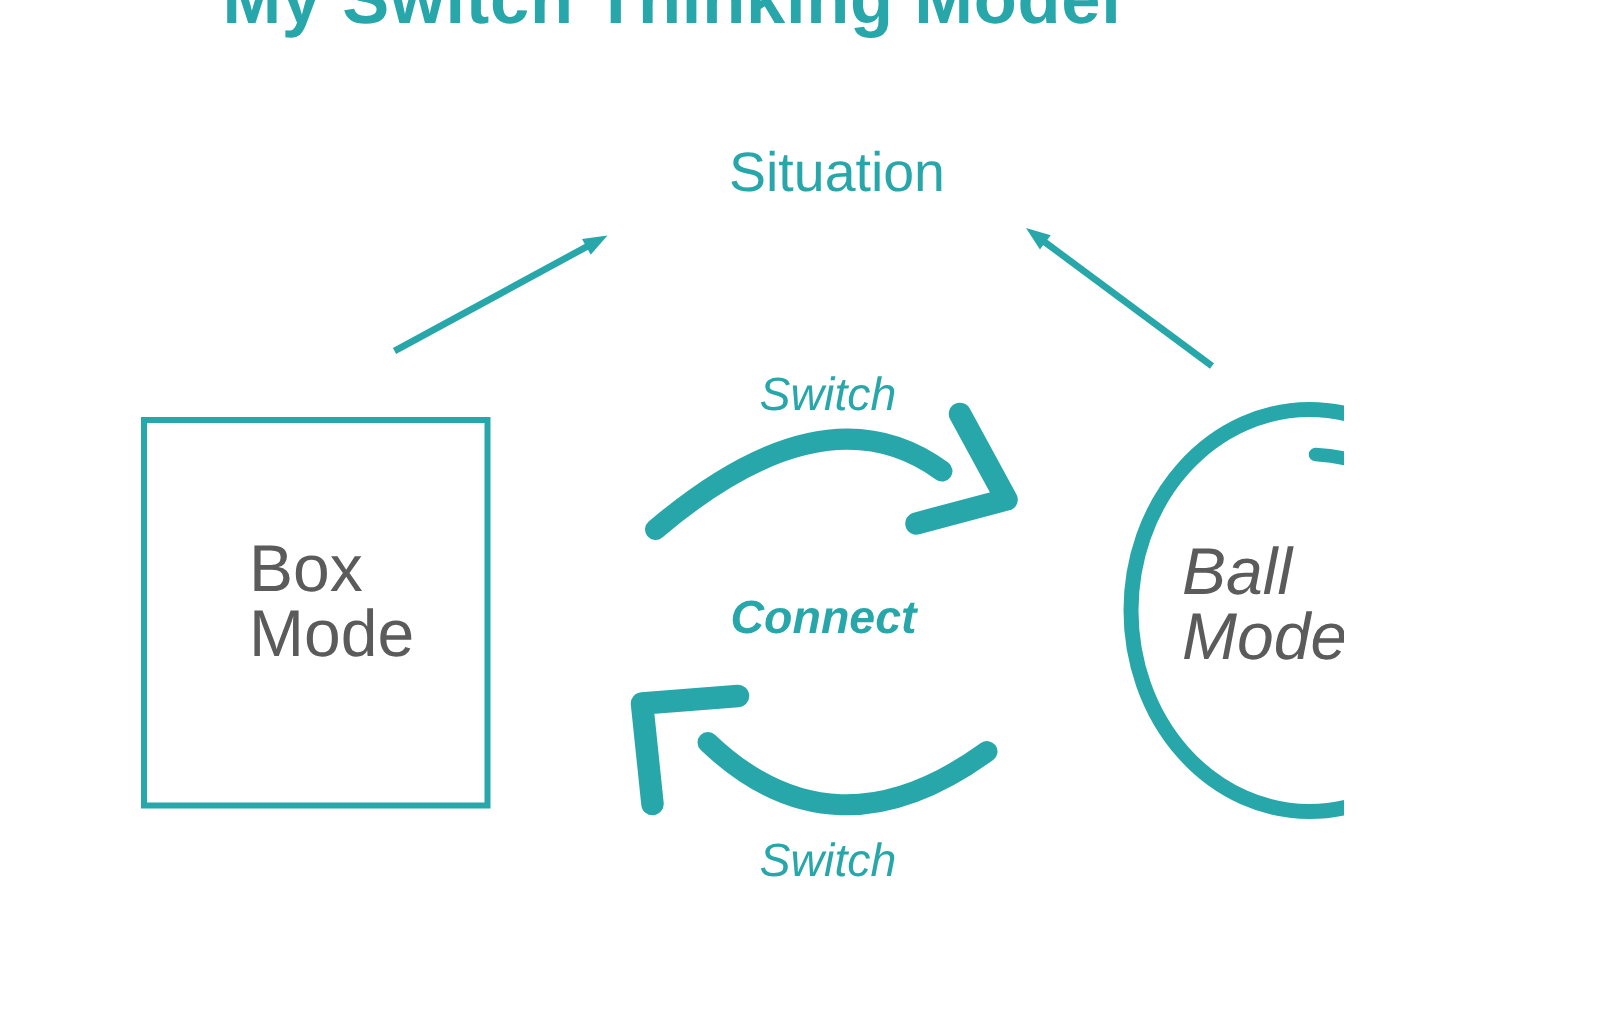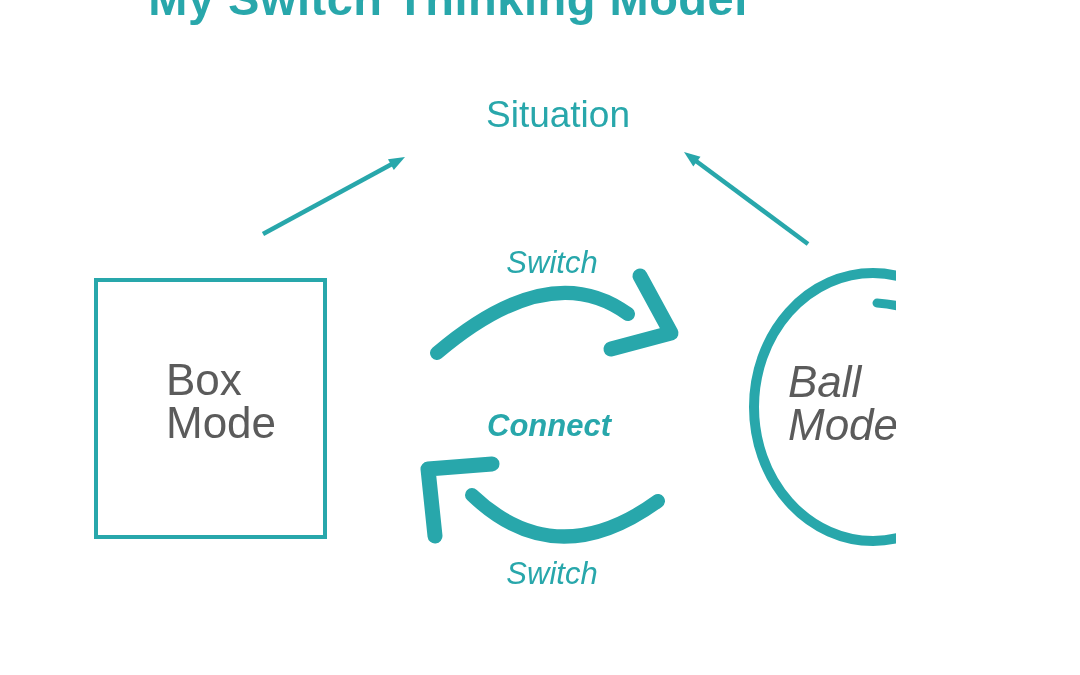--- a/index.html
+++ b/index.html
@@ -55,21 +55,21 @@
   .switch-top {
     top: 245px;
     left: 552px;
     transform: translateX(-50%);
     font-size: 31px;
     font-style: italic;
     font-weight: 500;
   }
 
   .connect {
-    top: 408px;
+    top: 394px;
     left: 549px;
     transform: translateX(-50%);
     font-size: 31px;
     font-style: italic;
     font-weight: 700;
   }
 
   .switch-bottom {
     top: 556px;
     left: 552px;

